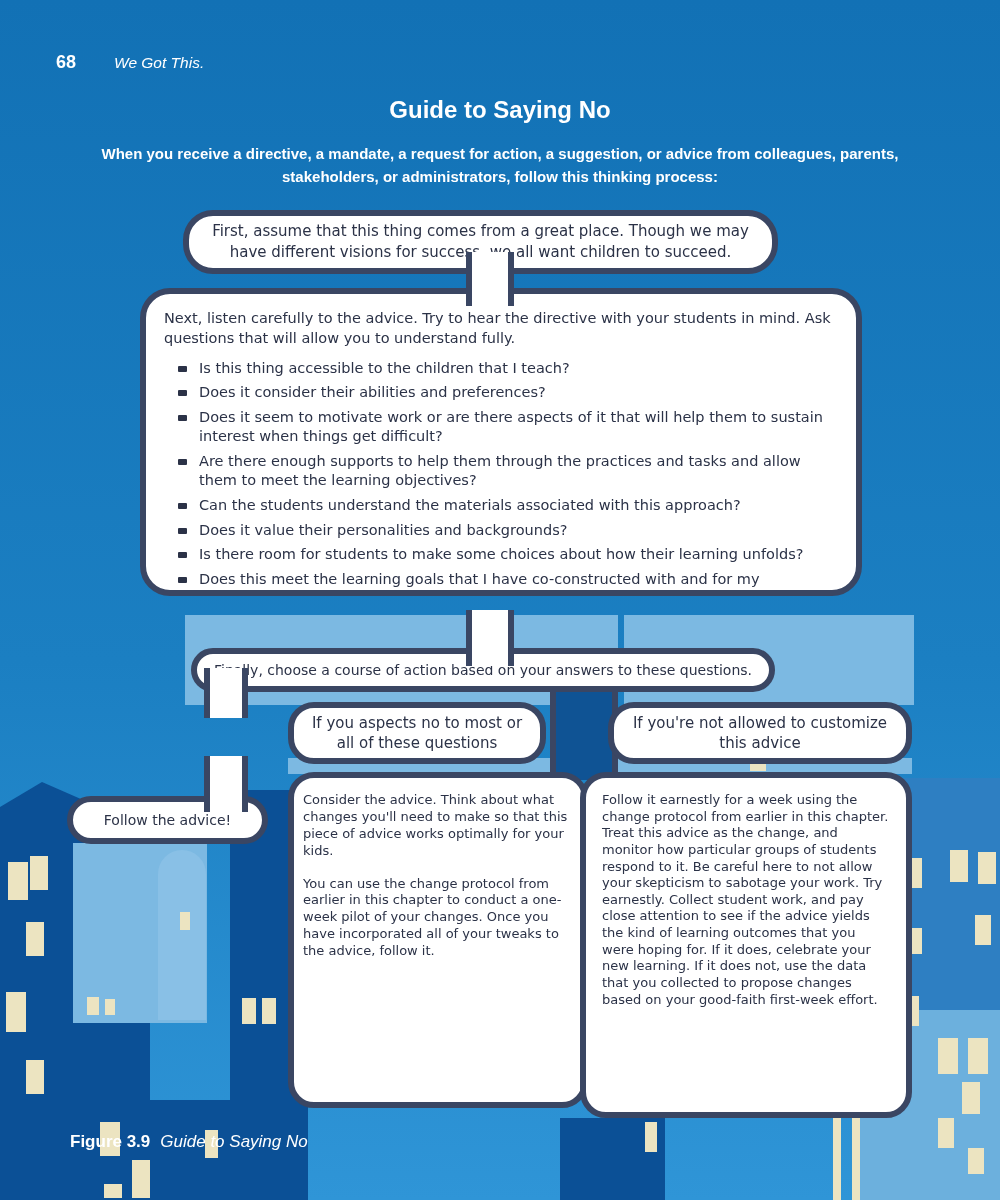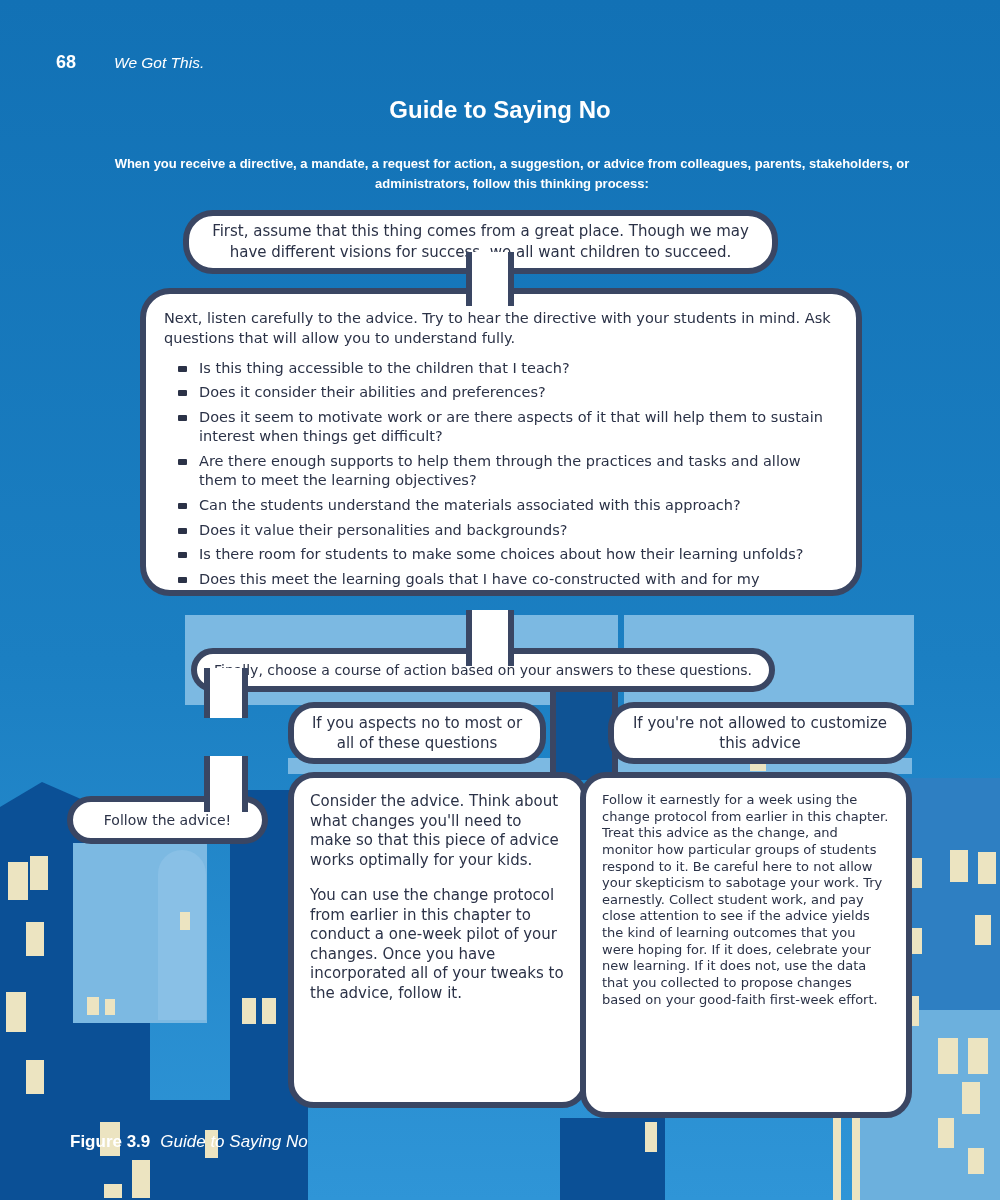--- a/index.html
+++ b/index.html
@@ -22,21 +22,21 @@
   
   .bld{position:absolute;z-index:1;}
   .w{position:absolute;background:var(--cream);z-index:2;}
   
   .running{position:absolute;top:52px;left:56px;color:#fff;z-index:20;}
   .running .num{font-weight:bold;font-size:18px;margin-right:38px;}
   .running .rh{font-style:italic;font-size:15.5px;}
   .fig-title{position:absolute;top:96px;left:0;width:1000px;text-align:center;color:#fff;
     font-size:24px;font-weight:bold;z-index:20;margin:0;}
   .intro{position:absolute;top:142px;left:85px;width:830px;text-align:center;color:#fff;
-    font-size:13px;font-weight:bold;line-height:1.55;z-index:20;margin:12px;}
+    font-size:15px;font-weight:bold;line-height:1.55;z-index:20;margin:0;}
   
   .bubble{position:absolute;background:#fff;border:6px solid var(--navy);border-radius:30px;
     box-sizing:border-box;color:var(--ink);z-index:5;font-family:"DejaVu Sans",sans-serif;overflow:hidden;}
   .center{display:flex;align-items:center;justify-content:center;text-align:center;}
   .tube{position:absolute;background:#fff;border-left:6px solid var(--navy);
     border-right:6px solid var(--navy);box-sizing:border-box;z-index:10;}
   .band{position:absolute;background:#0f5394;border-left:6px solid var(--navy);
     border-right:6px solid var(--navy);box-sizing:border-box;z-index:2;}
   .qs{margin:10px 0 0 0;padding:0 6px 0 14px;list-style:none;}
   .qs li{display:flex;align-items:flex-start;margin:0 0 6px 0;line-height:1.3;}
@@ -159,21 +159,21 @@
     <span>Finally, choose a course of action based on your answers to these questions.</span>
   </div>
 
   <div class="bubble center" style="left:67px;top:796px;width:201px;height:48px;font-size:14px;border-radius:24px;">
     <span>Follow the advice!</span>
   </div>
 
   <div class="bubble center" style="left:288px;top:702px;width:258px;height:62px;font-size:15px;line-height:1.35;border-radius:26px;padding:0 8px;">
     <span>If you aspects no to most or all of these questions</span>
   </div>
-  <div class="bubble bigtext" style="left:288px;top:772px;width:300px;height:336px;font-size:15px;padding:14px 16px;border-radius:26px;">
+  <div class="bubble bigtext" style="left:288px;top:772px;width:300px;height:336px;font-size:13px;padding:14px 9px;border-radius:26px;">
     <p>Consider the advice. Think about what changes you'll need to make so that this piece of advice works optimally for your kids.</p>
     <p>You can use the change protocol from earlier in this chapter to conduct a one-week pilot of your changes. Once you have incorporated all of your tweaks to the advice, follow it.</p>
   </div>
 
   <div class="bubble center" style="left:608px;top:702px;width:304px;height:62px;font-size:15px;line-height:1.35;border-radius:26px;padding:0 8px;">
     <span>If you're not allowed to customize this advice</span>
   </div>
   <div class="bubble bigtext" style="left:580px;top:772px;width:332px;height:346px;font-size:13px;padding:14px 16px;border-radius:26px;">
     <p style="line-height:1.28;">Follow it earnestly for a week using the change protocol from earlier in this chapter. Treat this advice as the change, and monitor how particular groups of students respond to it. Be careful here to not allow your skepticism to sabotage your work. Try earnestly. Collect student work, and pay close attention to see if the advice yields the kind of learning outcomes that you were hoping for. If it does, celebrate your new learning. If it does not, use the data that you collected to propose changes based on your good-faith first-week effort.</p>
   </div>

